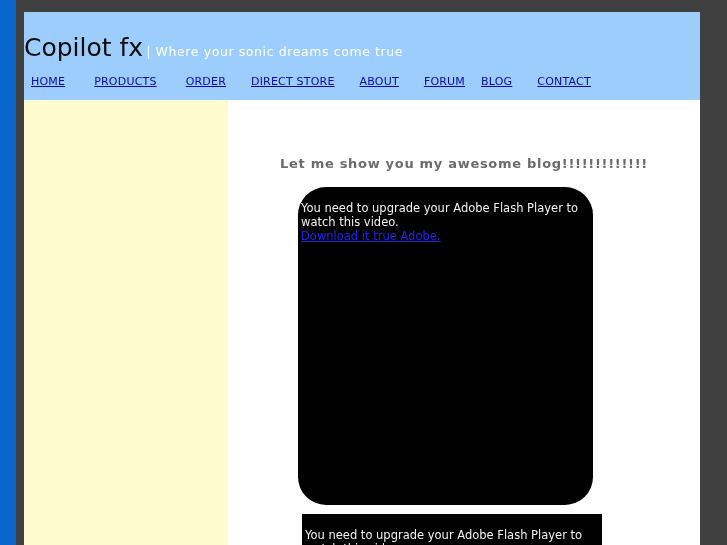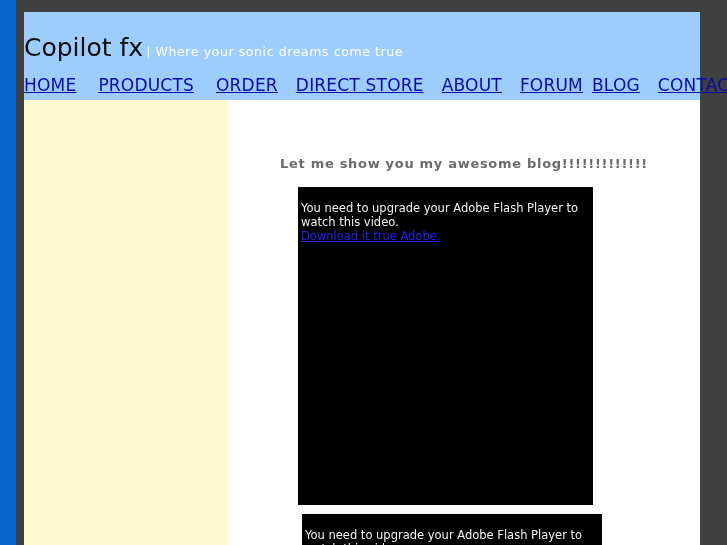--- a/index.html
+++ b/index.html
@@ -74,25 +74,26 @@
   #primary-nav {
     position: absolute;
     left: 0;
     top: 63px;
     white-space: nowrap;
     font-size: 0;
   }
   .nav-link {
     display: inline-block;
     font-family: "DejaVu Sans", sans-serif;
-    font-size: 17px;
+    font-size: 11px;
     color: #0a0aaa;
     text-decoration: underline;
     letter-spacing: 0.2px;
     cursor: pointer;
+    padding-left: 7px;
   }
   .nav-gap-wide  { display:inline-block; width: 22px; height: 1px; }
   .nav-gap-mid   { display:inline-block; width: 18px; height: 1px; }
   .nav-gap-small { display:inline-block; width: 9px;  height: 1px; }
 
   
   #content-row {
     position: absolute;
     left: 0;
     top: 88px;
@@ -133,20 +134,21 @@
   .flash-stage {
     position: absolute;
     background: #000000;
     overflow: hidden;
   }
   #flash-stage-1 {
     left: 70px;
     top: 87px;
     width: 295px;
     height: 318px;
+    border-radius: 28px;
   }
   #flash-stage-2 {
     left: 74px;
     top: 414px;
     width: 300px;
     height: 60px;
   }
   .flash-msg {
     position: absolute;
     left: 3px;

